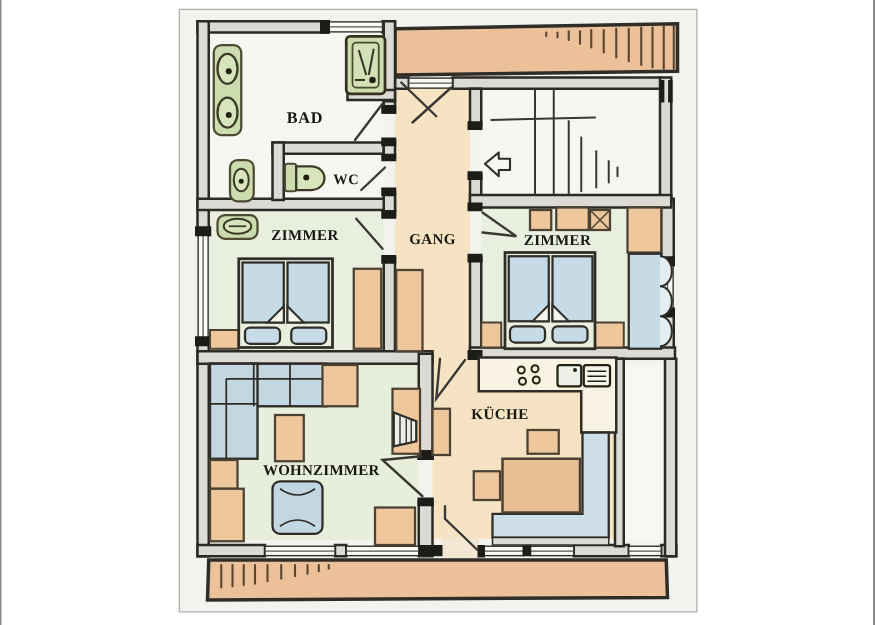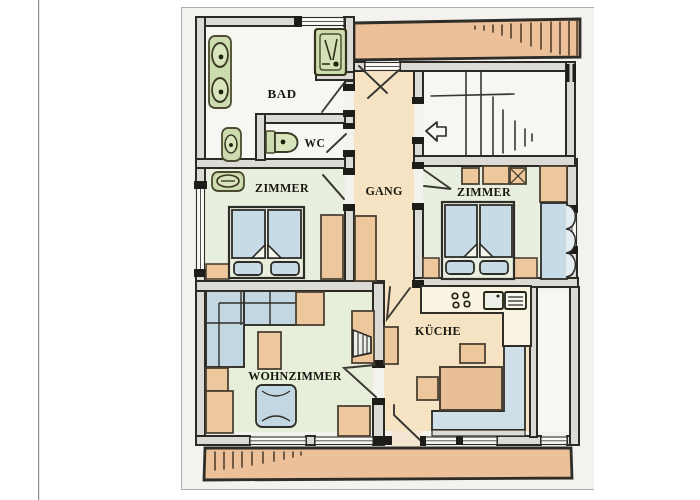--- a/index.html
+++ b/index.html
@@ -1,16 +1,16 @@
 <!DOCTYPE html>
 <html><head>
 <meta charset="utf-8">
 <style>
   html,body{margin:0;padding:0;background:#ffffff;}
-  .wrap{width:556px;height:500px;position:relative;overflow:hidden;background:#ffffff;margin-left:38px;}
+  .wrap{width:700px;height:500px;position:relative;overflow:hidden;background:#ffffff;}
   svg{display:block;}
   text{font-family:"Liberation Serif",serif;font-weight:bold;fill:#17160f;}
 </style>
 </head>
 <body>
 <div class="wrap">
 <svg width="700" height="500" viewBox="0 0 700 500">
 
   <line x1="0.5" y1="0" x2="0.5" y2="500" stroke="#8d8d8d" stroke-width="1.4"></line>
 

